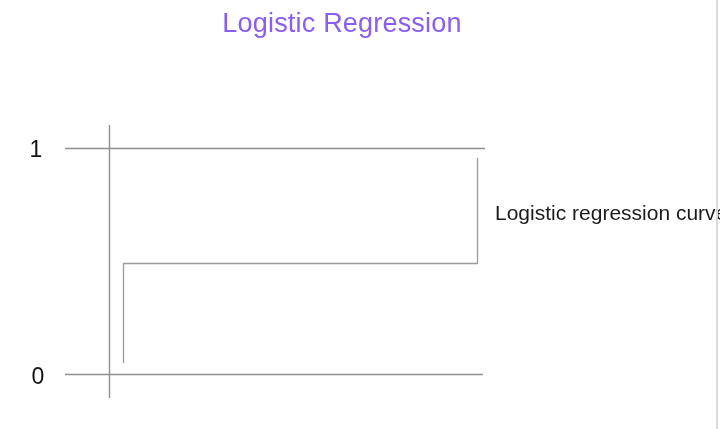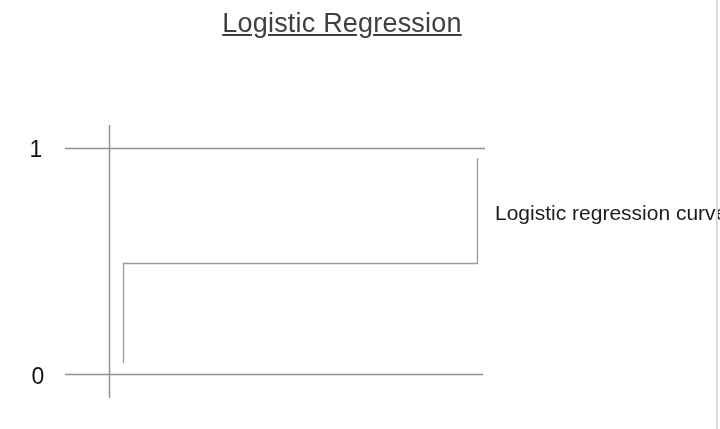--- a/index.html
+++ b/index.html
@@ -18,22 +18,21 @@
   }
   .chart-title {
     position: absolute;
     top: 8px;
     left: 0;
     width: 684px;
     text-align: center;
     font-size: 27px;
     font-weight: 400;
     letter-spacing: 0.2px;
-    color: #404040;
-    text-decoration: underline;
+    color: #8b5cf6;
   }
   .tick-label {
     position: absolute;
     font-size: 23px;
     font-weight: 400;
     color: #111111;
     width: 28px;
     text-align: center;
     line-height: 1;
   }

